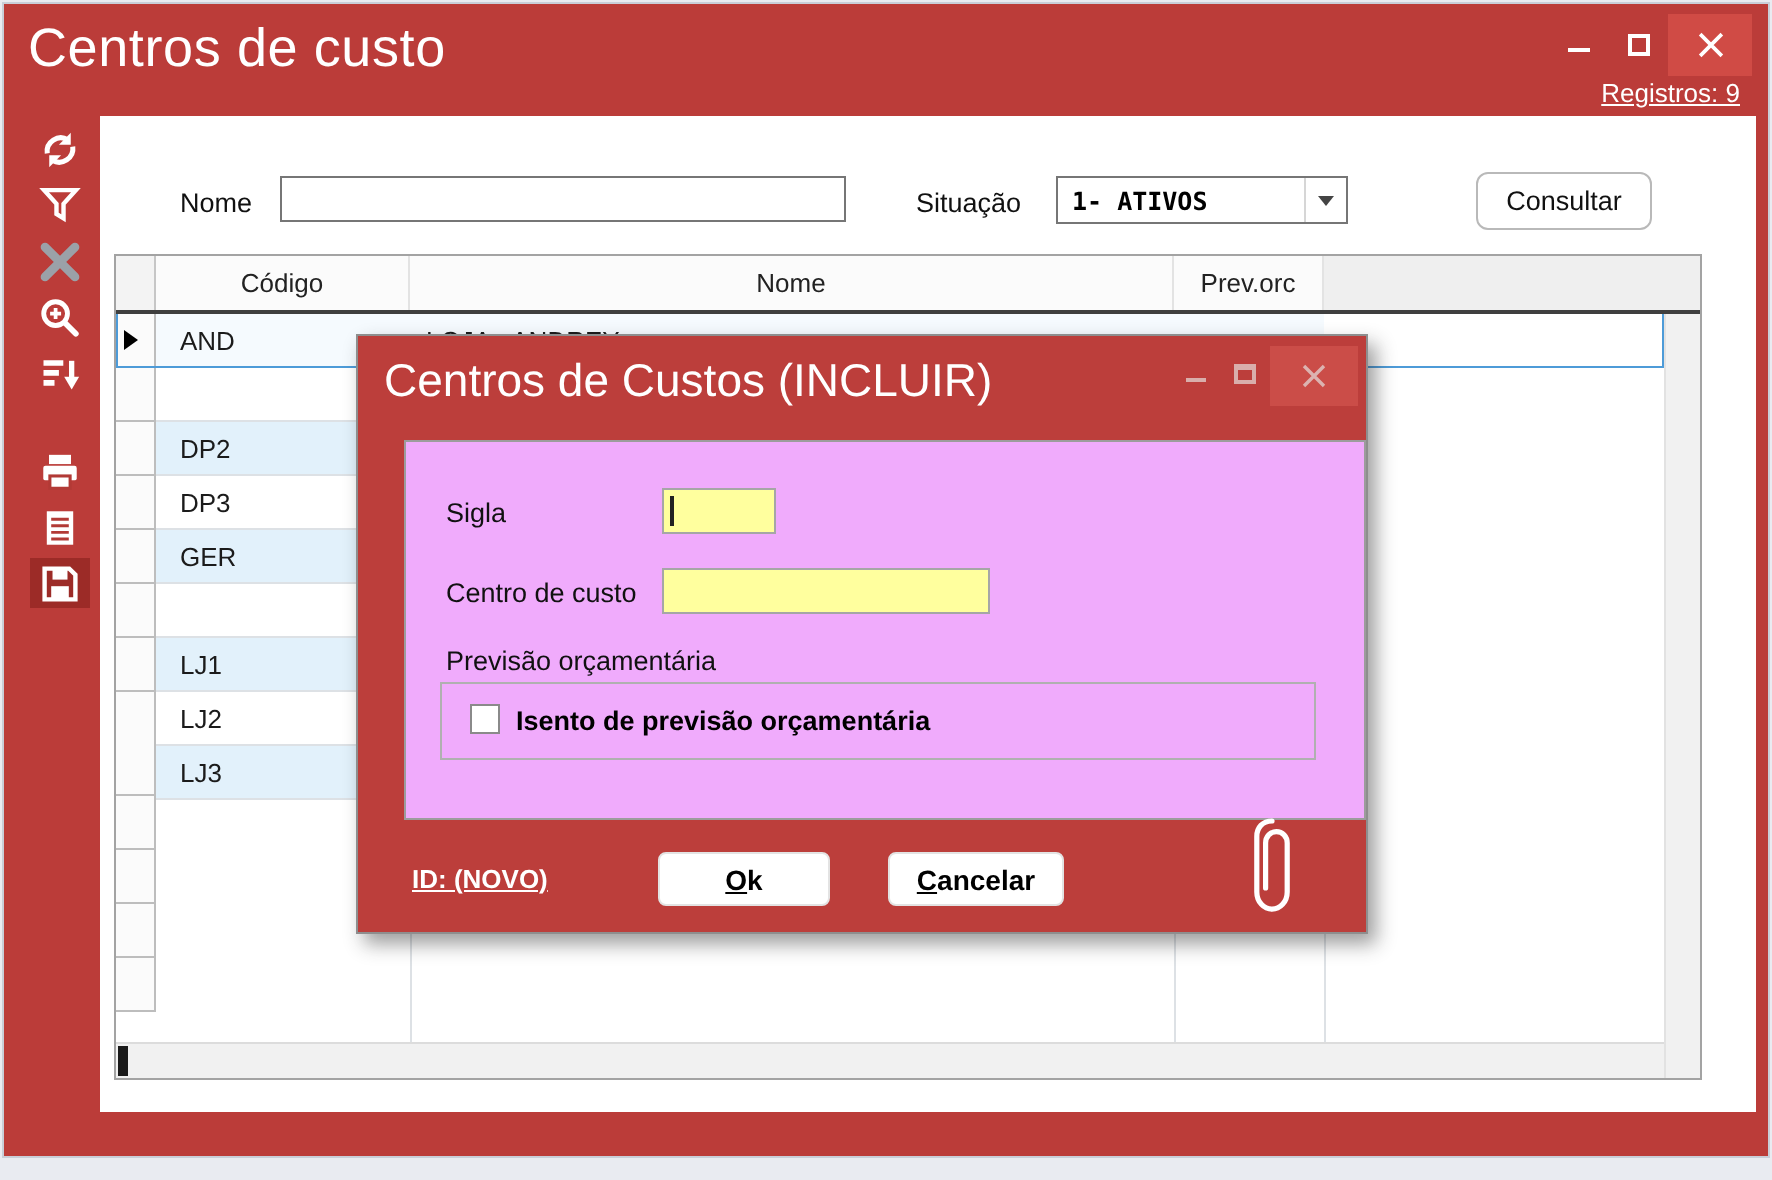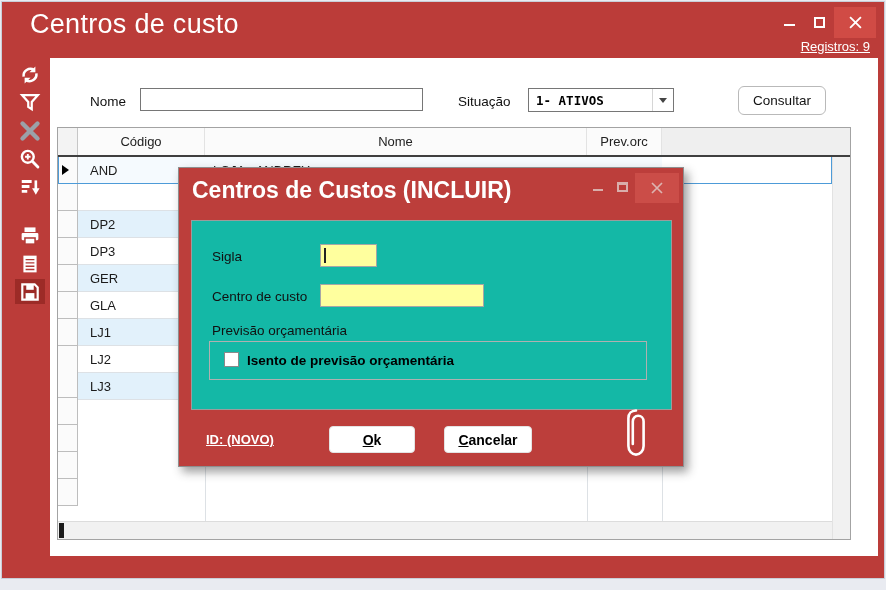--- a/index.html
+++ b/index.html
@@ -4,21 +4,21 @@
 <style>
   * { box-sizing: border-box; margin: 0; padding: 0; }
   html,body { width:886px; height:590px; overflow:hidden; }
   body { background:#E9EBF1; font-family:"Liberation Sans",sans-serif; position:relative; }
 
   .window { position:absolute; left:2px; top:2px; width:882px; height:576px;
             background:#BB3C39; box-shadow:0 0 0 1px #C9CED8; }
 
   
   .app-title { position:absolute; left:12px; top:7px; font-size:27px; font-weight:300;
-               color:#fff; letter-spacing:.3px;margin-left:16px; }
+               color:#fff; letter-spacing:.3px; }
   .win-controls { position:absolute; top:5px; right:8px; display:flex; align-items:flex-start; }
   .wc { width:30px; height:30px; display:flex; align-items:center; justify-content:center; }
   .wc.close { width:42px; height:31px; background:#D04B45; }
   .glyph-min { width:11px; height:2px; background:#fff; margin-top:6px; }
   .glyph-max { width:11px; height:11px; border:2px solid #fff; }
   .reg-link { position:absolute; top:37px; right:14px; color:#fff; font-size:13px;
               text-decoration:underline; cursor:pointer;padding-left:44px; }
 
   
   .sidebar { position:absolute; left:8px; top:60px; width:40px; display:flex;
@@ -78,28 +78,28 @@
   .g-vscroll { position:absolute; right:0; top:29px; bottom:0; width:18px; background:#F1F1F1;
                border-left:1px solid #E2E2E2; cursor:pointer; }
   .g-hscroll { position:absolute; left:0; right:18px; bottom:0; height:18px; background:#F1F1F1;
                border-top:1px solid #DCDCDC; cursor:pointer; }
   .g-hthumb { position:absolute; left:1px; top:1px; width:5px; height:15px; background:#1A1A1A; }
 
   
   .dialog { position:absolute; left:178px; top:167px; width:506px; height:300px;
             background:#BC3E3B; border:1px solid #8E8E8E;
             box-shadow:4px 5px 9px rgba(40,40,40,.45); z-index:50; }
-  .dlg-title { position:absolute; left:13px; top:9px; font-size:23px; font-weight:700; color:#fff; }
+  .dlg-title { position:absolute; left:13px; top:9px; font-size:23px; font-weight:400; color:#fff; }
   .dlg-controls { position:absolute; top:5px; right:4px; display:flex; align-items:flex-start; }
   .dc { width:25px; height:28px; display:flex; align-items:center; justify-content:center; }
   .dc.close { width:44px; height:30px; background:#CB4D48; }
   .dglyph-min { width:10px; height:2px; background:#D9AEAB; margin-top:6px; }
   .dglyph-max { width:11px; height:10px; border:2px solid #D9AEAB; border-top-width:3px; }
-  .dlg-panel { position:absolute; left:12px; top:52px; width:481px; height:190px;
-               background:#14b8a6; border:1px solid #9C9C9C; }
+  .dlg-panel { position:absolute; left:23px; top:52px; width:481px; height:190px;
+               background:#f0abfc; border:1px solid #9C9C9C; }
   .fld-sigla { position:absolute; left:128px; top:23px; width:57px; height:23px;
                background:#FFFF9E; border:1px solid #A6A6A6; }
   .caret { position:absolute; left:3px; top:3px; width:2px; height:15px; background:#222; }
   .fld-centro { position:absolute; left:128px; top:63px; width:164px; height:23px;
                 background:#FFFF9E; border:1px solid #A6A6A6; }
   .group-box { position:absolute; left:17px; top:120px; width:438px; height:39px;
                border:1px solid #B0B0B0;text-align:center; }
   .checkbox { position:absolute; left:14px; top:10px; width:15px; height:15px;
               border:1px solid #8A8A8A; background:#fff; cursor:pointer; }
   .cb-label { position:absolute; left:37px; top:11px; font-size:13.5px; font-weight:600; color:#000; }
@@ -244,21 +244,20 @@
           </div>
           <div class="g-row alt">
             <div class="g-gutter"></div>
             <div class="g-data c0">GER</div>
             <div class="g-data c1"></div>
             <div class="g-data c2"></div>
             <div class="g-filler"></div>
           </div>
           <div class="g-row">
             <div class="g-gutter"></div>
-            <div class="g-data c0">GLA</div>
             <div class="g-data c1"></div>
             <div class="g-data c2"></div>
             <div class="g-filler"></div>
           </div>
           <div class="g-row alt">
             <div class="g-gutter"></div>
             <div class="g-data c0">LJ1</div>
             <div class="g-data c1"></div>
             <div class="g-data c2"></div>
             <div class="g-filler"></div>

